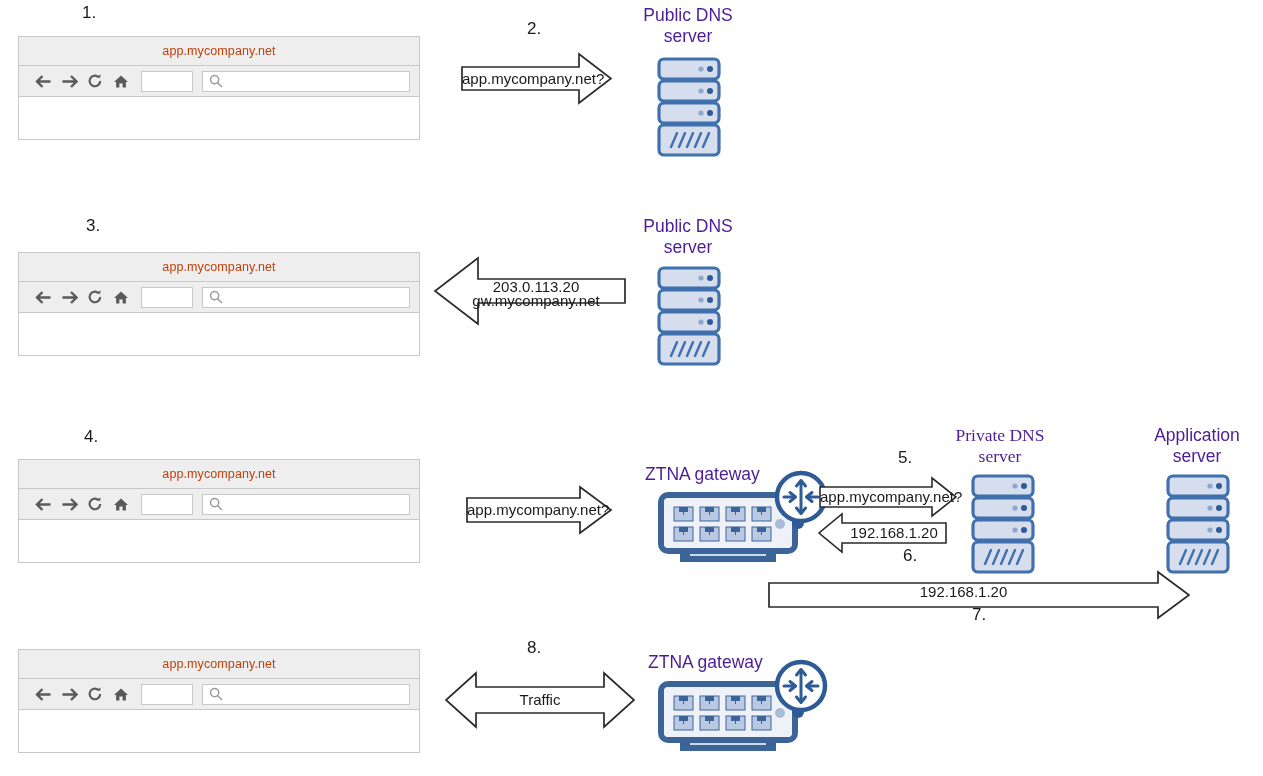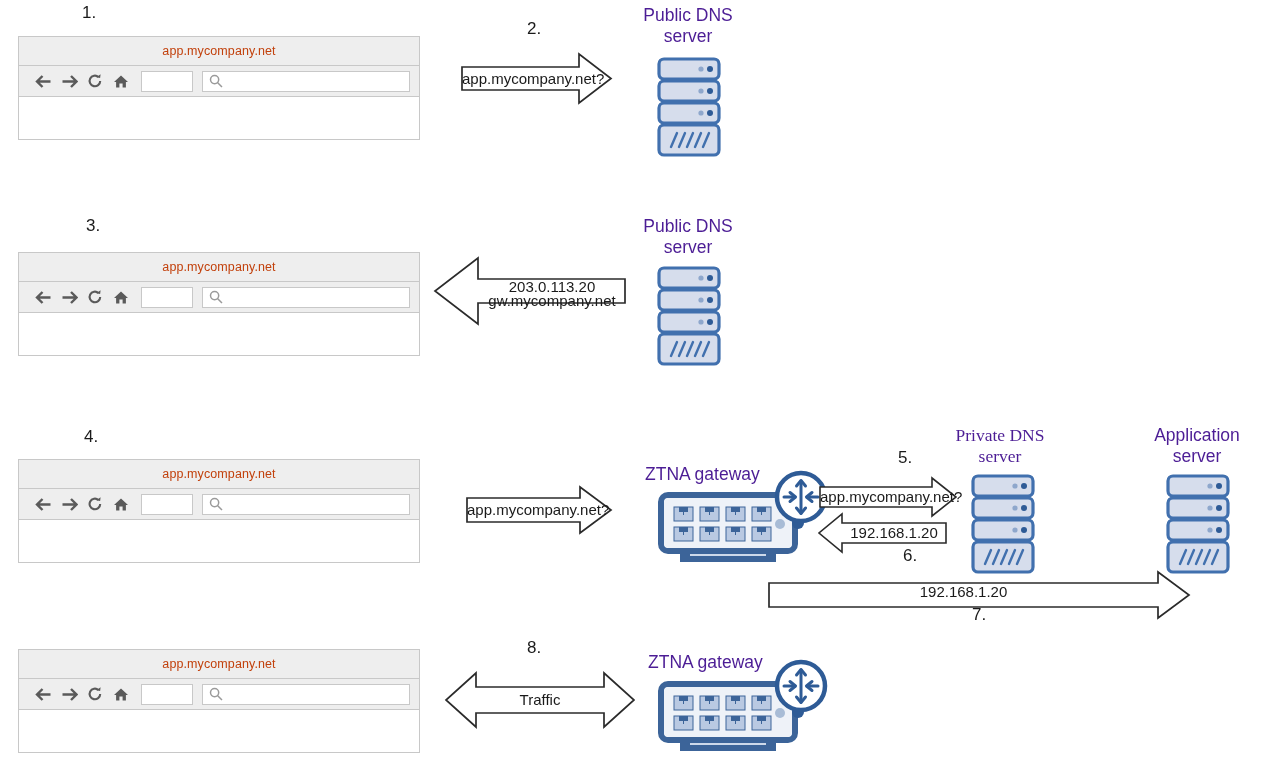--- a/index.html
+++ b/index.html
@@ -145,21 +145,21 @@
           <path d="M8.7 8.7 L13 13" stroke="#9a9a9a" stroke-width="1.5" fill="none"></path>
         </svg>
     </div>
   </div>
   <div class="content"></div>
 </div>
 
 <svg class="shape" style="left:434px;top:257px;" width="192" height="68" viewBox="0 0 192 68">
   <path d="M191 22 L44 22 L44 1 L1 34 L44 67 L44 46 L191 46 Z" fill="#ffffff" stroke="#2b2b2b" stroke-width="1.7" stroke-linejoin="miter"></path>
 </svg>
-<div class="arrowlabel" style="left:478px;top:280px;width:148px;">
+<div class="arrowlabel" style="left:462px;top:280px;width:148px;">
   <span>203.0.113.20</span><br>
   <span>gw.mycompany.net</span>
 </div>
 
 <div class="nodelabel" style="left:608px;top:216px;width:160px;">
   <span>Public DNS</span><br>
   <span>server</span>
 </div>
 
 <svg class="shape" style="left:657px;top:266px;" width="64" height="100" viewBox="0 0 64 100">

